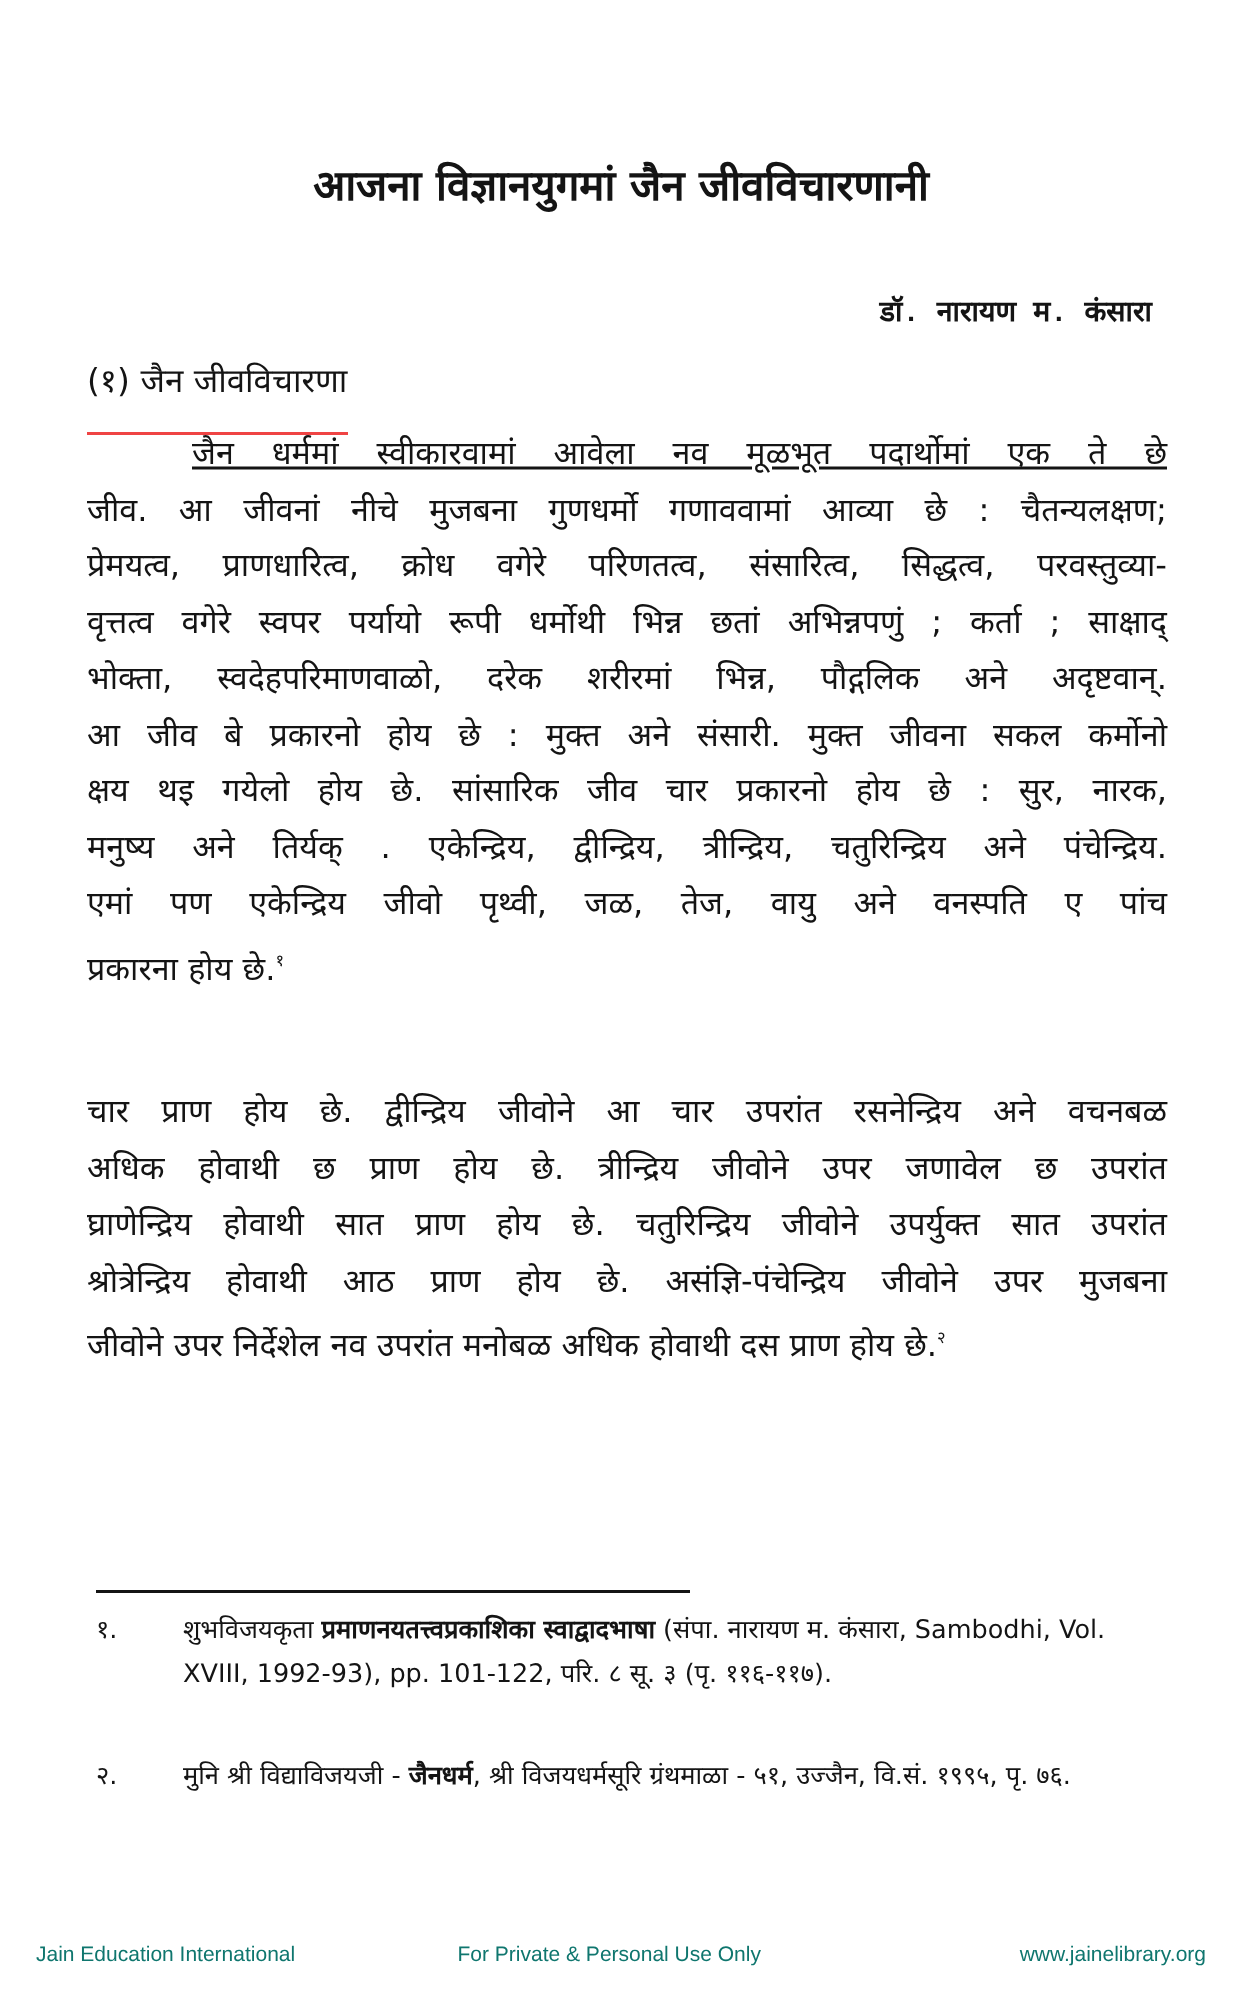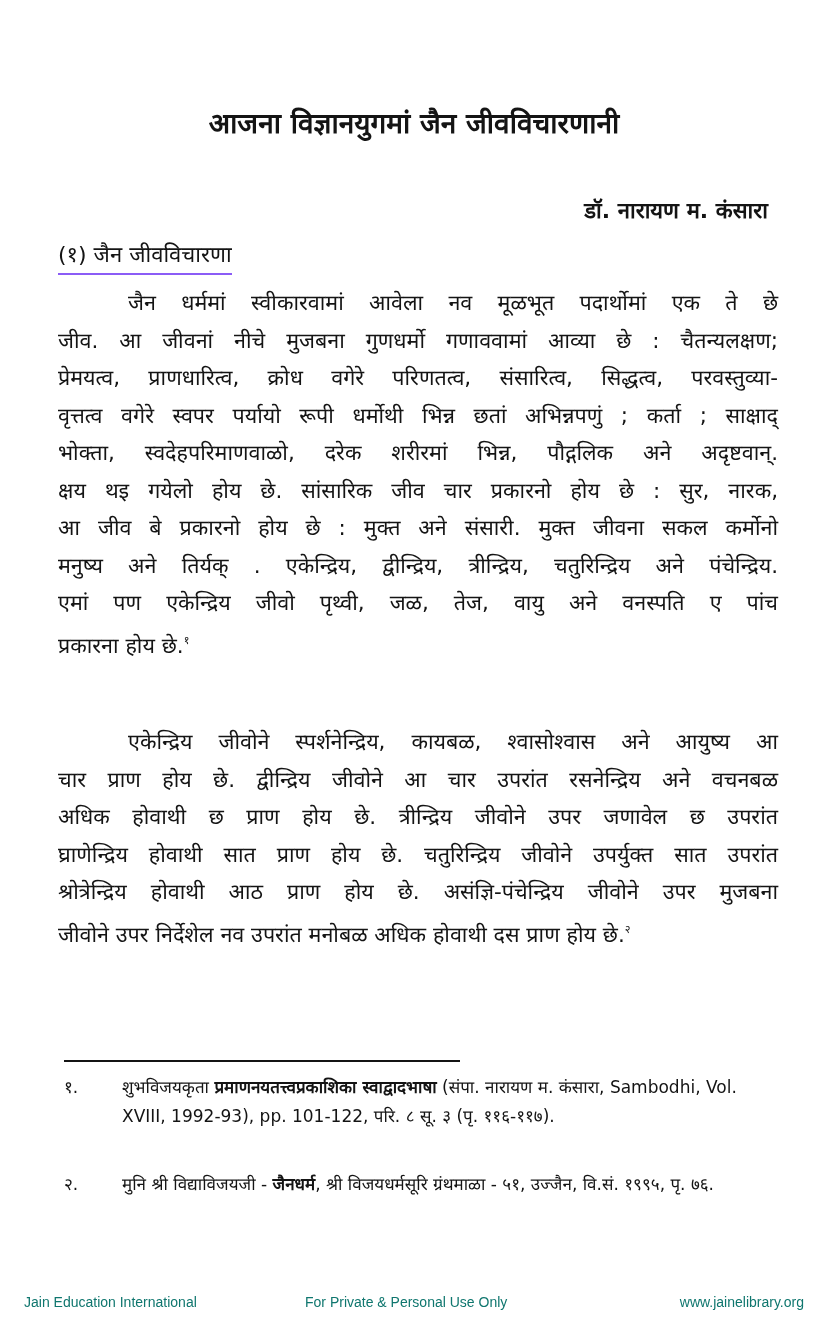--- a/index.html
+++ b/index.html
@@ -8,32 +8,32 @@
       font-family: "DejaVu Sans", sans-serif; color: #141414; overflow: hidden;
     }
     .page { position: absolute; left: 0; top: 0; width: 828px; height: 1338px; }
     .title {
       position: absolute; left: 0; width: 828px; text-align: center;
       font-size: 28px; font-weight: bold; line-height: 40px; letter-spacing: 0px;
     }
     .title.l1 { top: 104px; }
     .title.l2 { top: 146px; }
     .author {
-      position: absolute; right: 60px; top: 194px; font-size: 22px; font-weight: bold;
+      position: absolute; right: 60px; top: 194px; font-size: 19px; font-weight: bold; font-family: Liberation Mono, monospace;
     }
     .section-heading {
       position: absolute; left: 58px; top: 240px; font-size: 22px; line-height: 30px;
-      padding-bottom: 3px; border-bottom: 2px solid #8b5cf6;
+      padding-bottom: 18px; border-bottom: 2px solid #ef4444;
     }
     .para { position: absolute; left: 58px; width: 720px; }
     .line {
       font-size: 21.5px; line-height: 37.5px; height: 37.5px; white-space: nowrap;
       text-align: justify; text-align-last: justify;
     }
-    .line.indent { padding-left: 70px; }
+    .line.indent { padding-left: 70px; text-decoration: underline; }
     .line.last { text-align-last: left; }
     .p1 { top: 284px; }
     .p2 { top: 723px; }
     sup { font-size: 11px; vertical-align: 9px; }
     .fn-rule { position: absolute; left: 64px; top: 1060px; width: 396px; height: 0; border-top: 2px solid #141414; }
     .footnote { position: absolute; left: 64px; width: 720px; font-size: 17px; line-height: 29px; }
     .fn1 { top: 1073px; }
     .fn2 { top: 1170px; }
     .fn-num { position: absolute; left: 0; top: 0; width: 50px; }
     .fn-body { margin-left: 58px; }
@@ -54,29 +54,28 @@
   <div class="author">डॉ. नारायण म. कंसारा</div>
 
   <div class="section-heading">(१) जैन जीवविचारणा</div>
 
   <div class="para p1">
     <div class="line indent">जैन धर्ममां स्वीकारवामां आवेला नव मूळभूत पदार्थोमां एक ते छे</div>
     <div class="line">जीव. आ जीवनां नीचे मुजबना गुणधर्मो गणाववामां आव्या छे : चैतन्यलक्षण;</div>
     <div class="line">प्रेमयत्व, प्राणधारित्व, क्रोध वगेरे परिणतत्व, संसारित्व, सिद्धत्व, परवस्तुव्या-</div>
     <div class="line">वृत्तत्व वगेरे स्वपर पर्यायो रूपी धर्मोथी भिन्न छतां अभिन्नपणुं ; कर्ता ; साक्षाद्</div>
     <div class="line">भोक्ता, स्वदेहपरिमाणवाळो, दरेक शरीरमां भिन्न, पौद्गलिक अने अदृष्टवान्.</div>
+    <div class="line">आ जीव बे प्रकारनो होय छे : मुक्त अने संसारी. मुक्त जीवना सकल कर्मोनो</div>
     <div class="line">क्षय थइ गयेलो होय छे. सांसारिक जीव चार प्रकारनो होय छे : सुर, नारक,</div>
-    <div class="line">आ जीव बे प्रकारनो होय छे : मुक्त अने संसारी. मुक्त जीवना सकल कर्मोनो</div>
     <div class="line">मनुष्य अने तिर्यक् . एकेन्द्रिय, द्वीन्द्रिय, त्रीन्द्रिय, चतुरिन्द्रिय अने पंचेन्द्रिय.</div>
     <div class="line">एमां पण एकेन्द्रिय जीवो पृथ्वी, जळ, तेज, वायु अने वनस्पति ए पांच</div>
     <div class="line last"><span>प्रकारना होय छे.</span><sup>१</sup></div>
   </div>
 
   <div class="para p2">
-    <div class="line indent">एकेन्द्रिय जीवोने स्पर्शनेन्द्रिय, कायबळ, श्वासोश्वास अने आयुष्य आ</div>
     <div class="line">चार प्राण होय छे. द्वीन्द्रिय जीवोने आ चार उपरांत रसनेन्द्रिय अने वचनबळ</div>
     <div class="line">अधिक होवाथी छ प्राण होय छे. त्रीन्द्रिय जीवोने उपर जणावेल छ उपरांत</div>
     <div class="line">घ्राणेन्द्रिय होवाथी सात प्राण होय छे. चतुरिन्द्रिय जीवोने उपर्युक्त सात उपरांत</div>
     <div class="line">श्रोत्रेन्द्रिय होवाथी आठ प्राण होय छे. असंज्ञि-पंचेन्द्रिय जीवोने उपर मुजबना</div>
     <div class="line last"><span>जीवोने उपर निर्देशेल नव उपरांत मनोबळ अधिक होवाथी दस प्राण होय छे.</span><sup>२</sup></div>
   </div>
 
   <div class="fn-rule"></div>
 
   <div class="footnote fn1">

